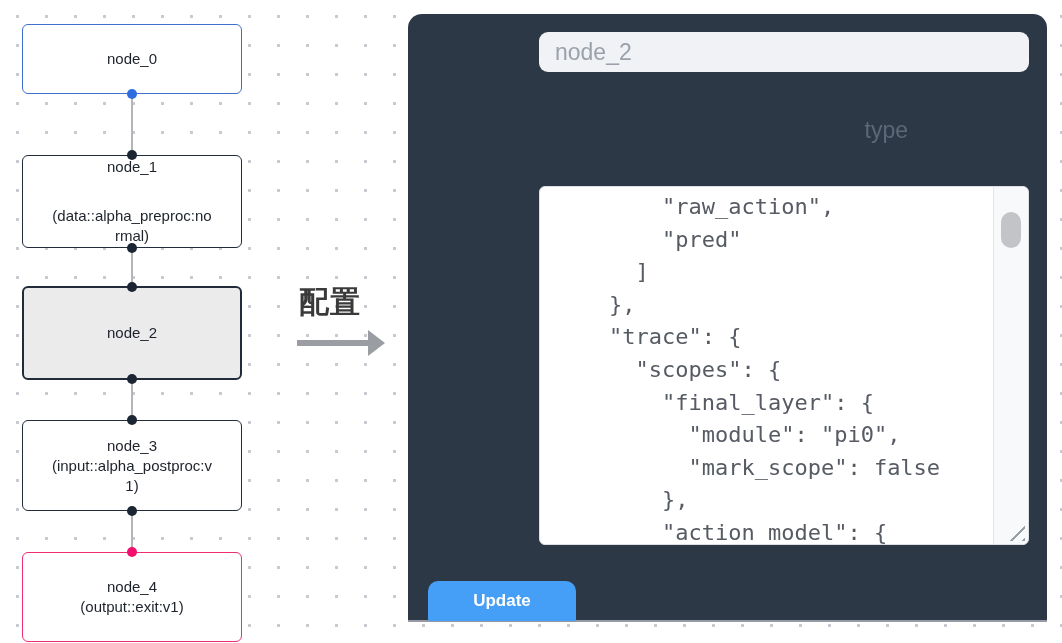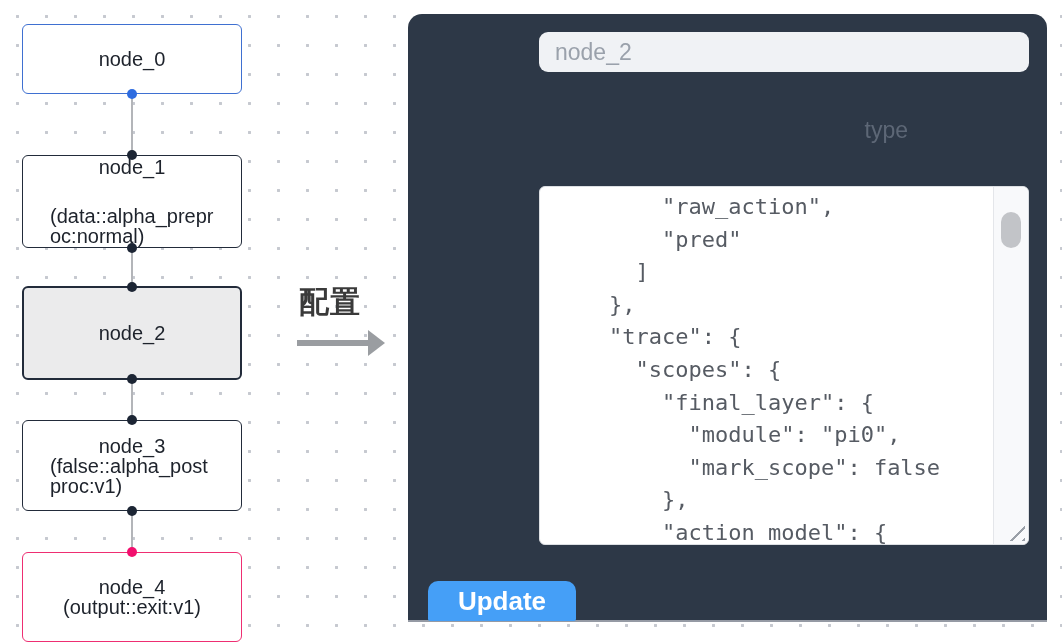--- a/index.html
+++ b/index.html
@@ -10,22 +10,22 @@
     background-size:29px 29px;background-position:3px 2px;
     font-family:"Liberation Sans",sans-serif;
   }
 
   
   .canvas{position:absolute;left:0;top:0;width:407px;height:643px;}
   .node{
     position:absolute;left:22px;width:220px;box-sizing:border-box;
     background:#ffffff;border-radius:6px;
     display:flex;flex-direction:column;align-items:center;justify-content:center;
-    padding:0 27px;word-break:break-all;
-    font-size:20px;line-height:20px;font-weight:500;color:#1d222b;
+    text-align:center;padding:0 27px;word-break:break-all;
+    font-size:15px;line-height:20px;font-weight:500;color:#1d222b;
   }
   .n0{top:24px;height:70px;border:1.6px solid #3f70d1;}
   .n1{top:155px;height:93px;border:1.6px solid #222b3a;gap:29px;}
   .n2{top:286px;height:94px;border:2.5px solid #222b3a;background:#ebebec;}
   .n3{top:420px;height:91px;border:1.6px solid #222b3a;}
   .n4{top:552px;height:90px;border:1.6px solid #ee2e72;}
   .port{position:absolute;width:10px;height:10px;border-radius:50%;left:50%;transform:translateX(-50%);}
   .port.top{top:-6px;} .port.bottom{bottom:-6px;}
   .pd{background:#1c2534;} .pb{background:#2e6ce0;} .pp{background:#f20f6e;}
   .edge{position:absolute;left:131px;width:2px;background:#b3b5b9;}
@@ -72,21 +72,21 @@
   }
   .vthumb{position:absolute;left:7px;top:25px;width:20px;height:36px;border-radius:10px;background:#c2c4c8;}
   .resize-grip{
     position:absolute;right:3px;bottom:3px;width:16px;height:16px;
     background:repeating-linear-gradient(135deg,transparent 0 4px,#9aa0a8 4px 6px,transparent 6px 8px);
     clip-path:polygon(100% 0,100% 100%,0 100%);
   }
   .update-btn{
     position:absolute;left:20px;top:567px;width:148px;height:40px;
     background:#459ff7;border:none;border-radius:10px 10px 2px 2px;
-    color:#ffffff;font-size:26px;font-weight:600;font-family:"Liberation Sans",sans-serif;
+    color:#ffffff;font-size:17px;font-weight:600;font-family:"Liberation Sans",sans-serif;
     display:flex;align-items:center;justify-content:center;cursor:pointer;
   }
 </style>
 </head>
 <body>
 
 <div class="canvas">
 
   <div class="edge e0"></div>
   <div class="edge e1"></div>
@@ -106,21 +106,21 @@
   </div>
 
   <div class="node n2">
     <span>node_2</span>
     <span class="port top pd"></span>
     <span class="port bottom pd"></span>
   </div>
 
   <div class="node n3">
     <span>node_3</span>
-    <span>(false::alpha_postproc:v1)</span>
+    <span>(input::alpha_postproc:v1)</span>
     <span class="port top pd"></span>
     <span class="port bottom pd"></span>
   </div>
 
   <div class="node n4">
     <span>node_4</span>
     <span>(output::exit:v1)</span>
     <span class="port top pp"></span>
   </div>
 

